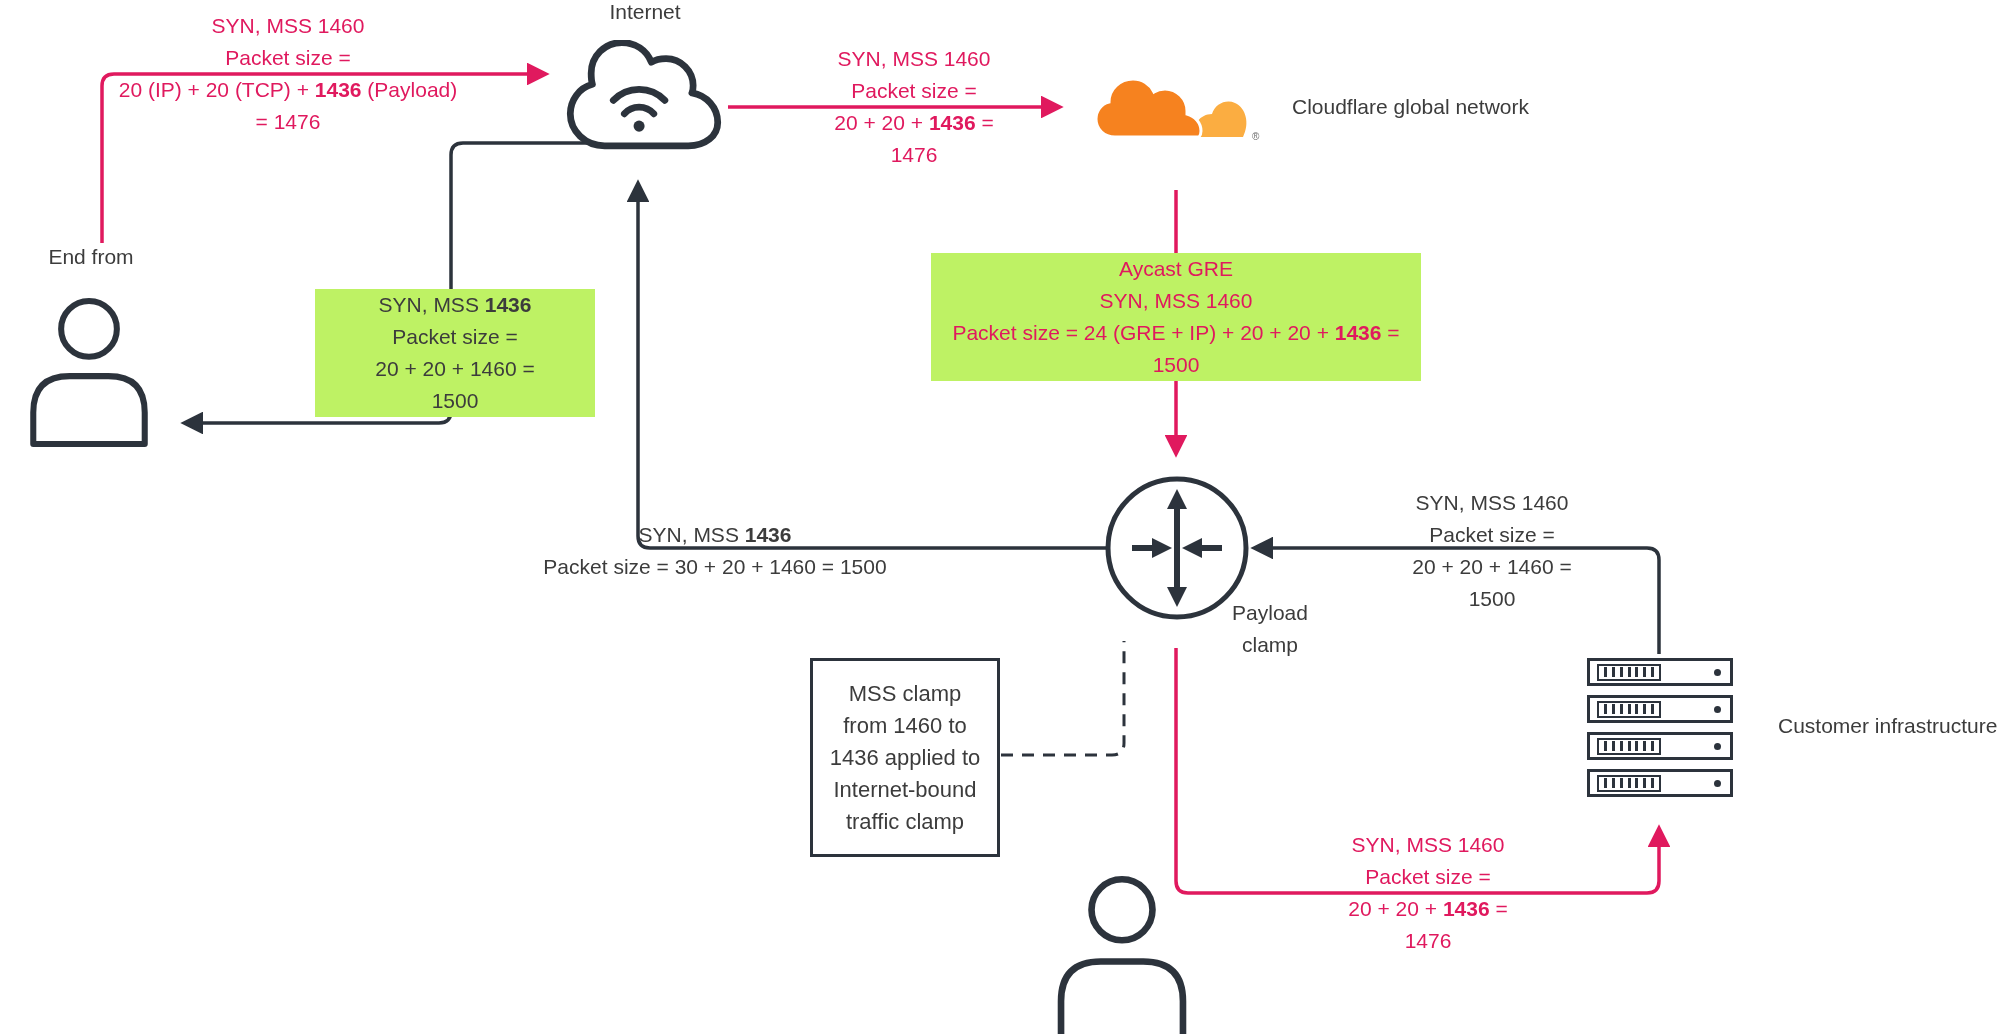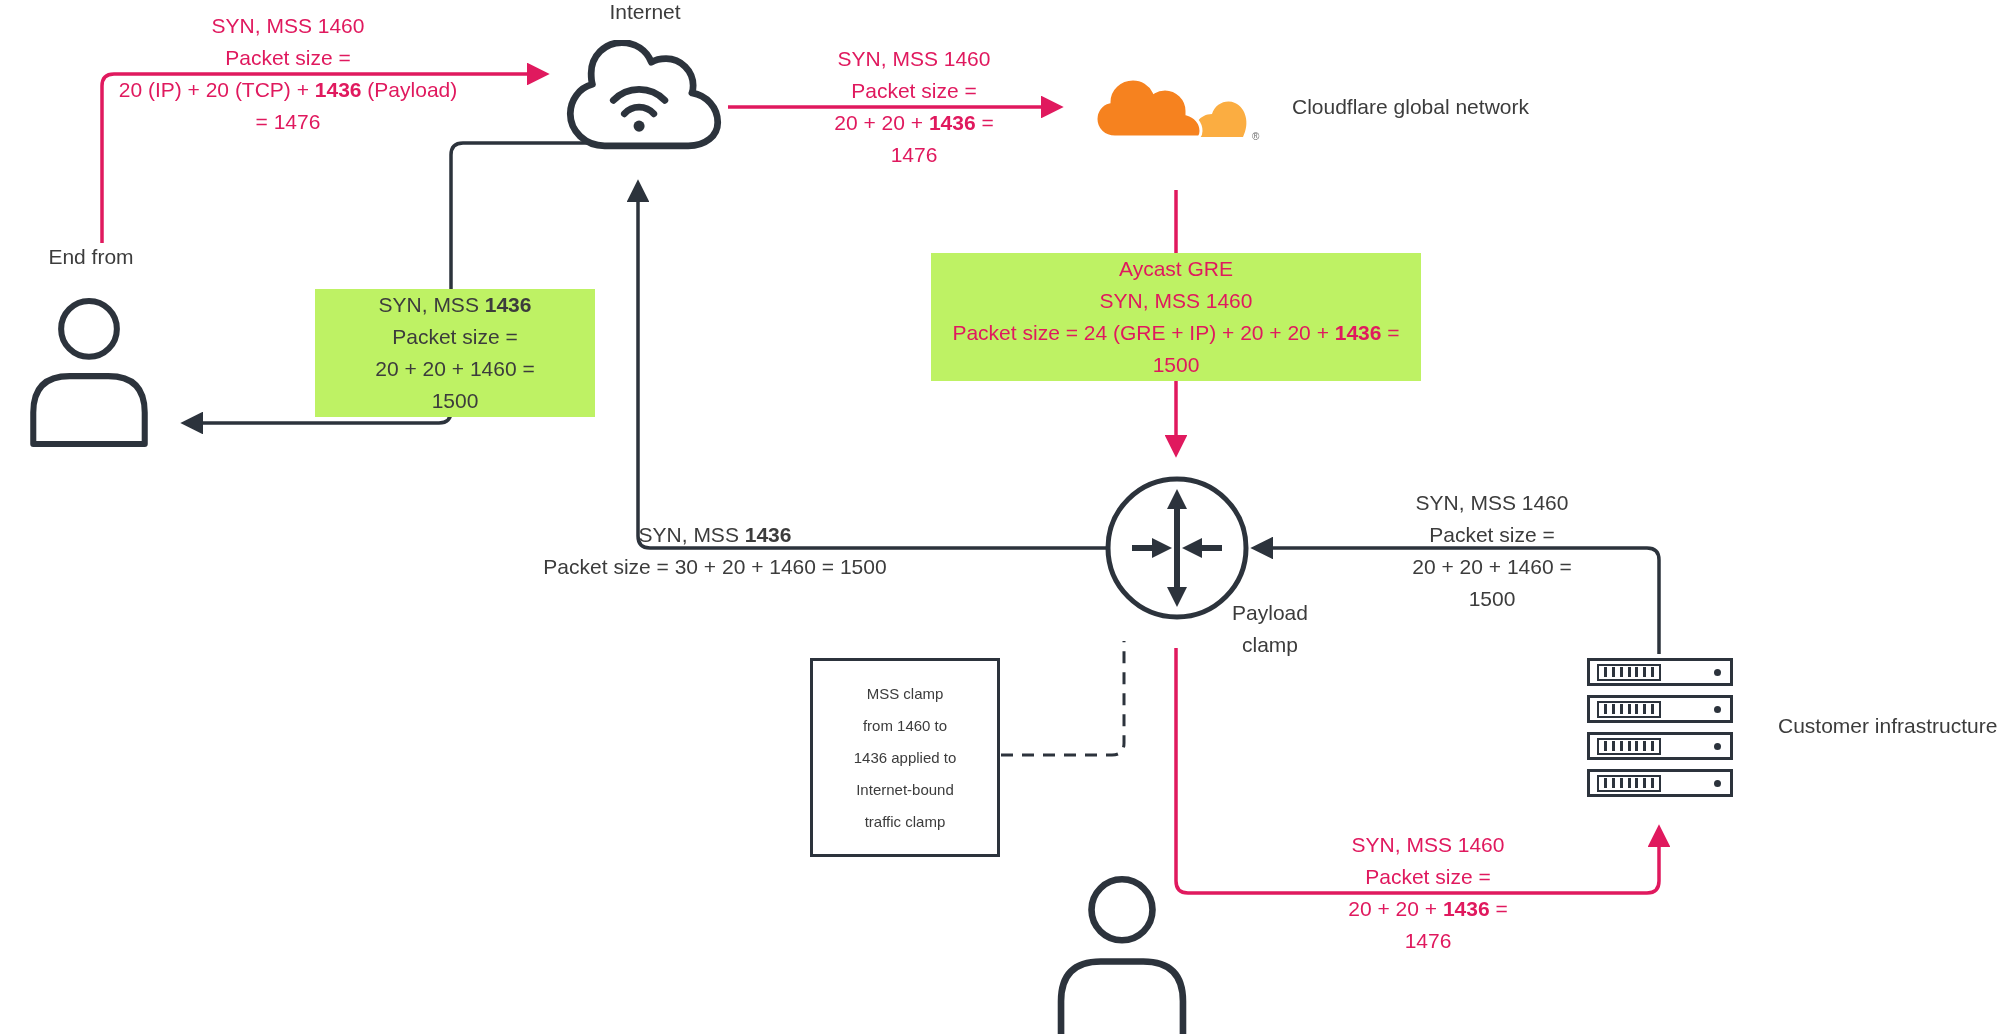--- a/index.html
+++ b/index.html
@@ -22,21 +22,21 @@
   .lbl.pink{color:var(--pink);}
   .lbl.bgmask{background:#bef264;}
   .b{font-weight:700;}
   .caption{position:absolute;font-size:21px;color:var(--text);text-align:center;}
   .node{position:absolute;}
   .icon-stroke{stroke:var(--dark);fill:#fff;}
   .server-row{width:146px;height:28px;border:3px solid var(--dark);background:#fff;display:flex;align-items:center;margin-bottom:9px;}
   .grille{margin-left:7px;width:64px;height:17px;border:2px solid var(--dark);display:flex;align-items:center;justify-content:space-evenly;}
   .tick{width:3px;height:10px;background:var(--dark);}
   .srv-dot{margin-left:auto;margin-right:9px;width:7px;height:7px;border-radius:50%;background:var(--dark);}
-  .mss-box{position:absolute;border:3px solid var(--dark);background:#fff;display:flex;align-items:center;justify-content:center;text-align:center;font-size:15px;line-height:32px;color:var(--text);}
+  .mss-box{position:absolute;border:3px solid var(--dark);background:#fff;display:flex;align-items:center;justify-content:center;text-align:center;font-size:22px;line-height:32px;color:var(--text);}
   .reg{position:absolute;font-size:10px;color:#6b6b6b;}
 </style>
 </head>
 <body>
 
 <div class="canvas">
 
   <svg class="connectors" width="1999" height="1034" viewBox="0 0 1999 1034">
     <defs>
       <marker id="ah-pink" viewBox="0 0 12 12" refX="9" refY="6" markerWidth="6.5" markerHeight="6.5" orient="auto">

